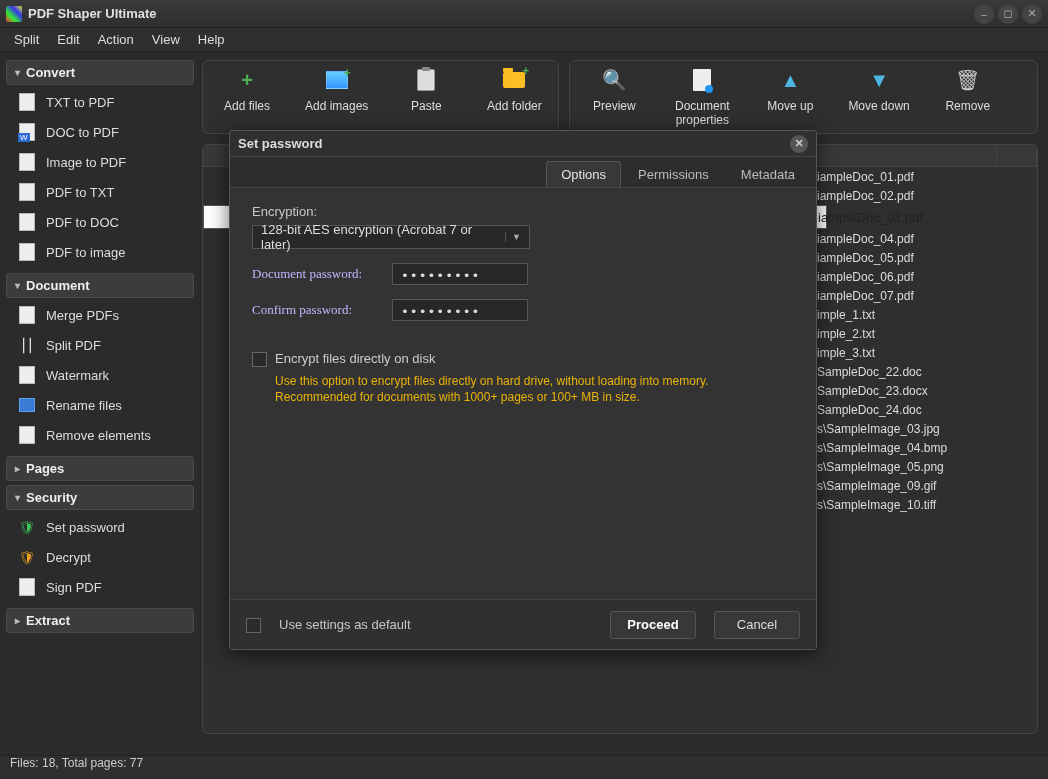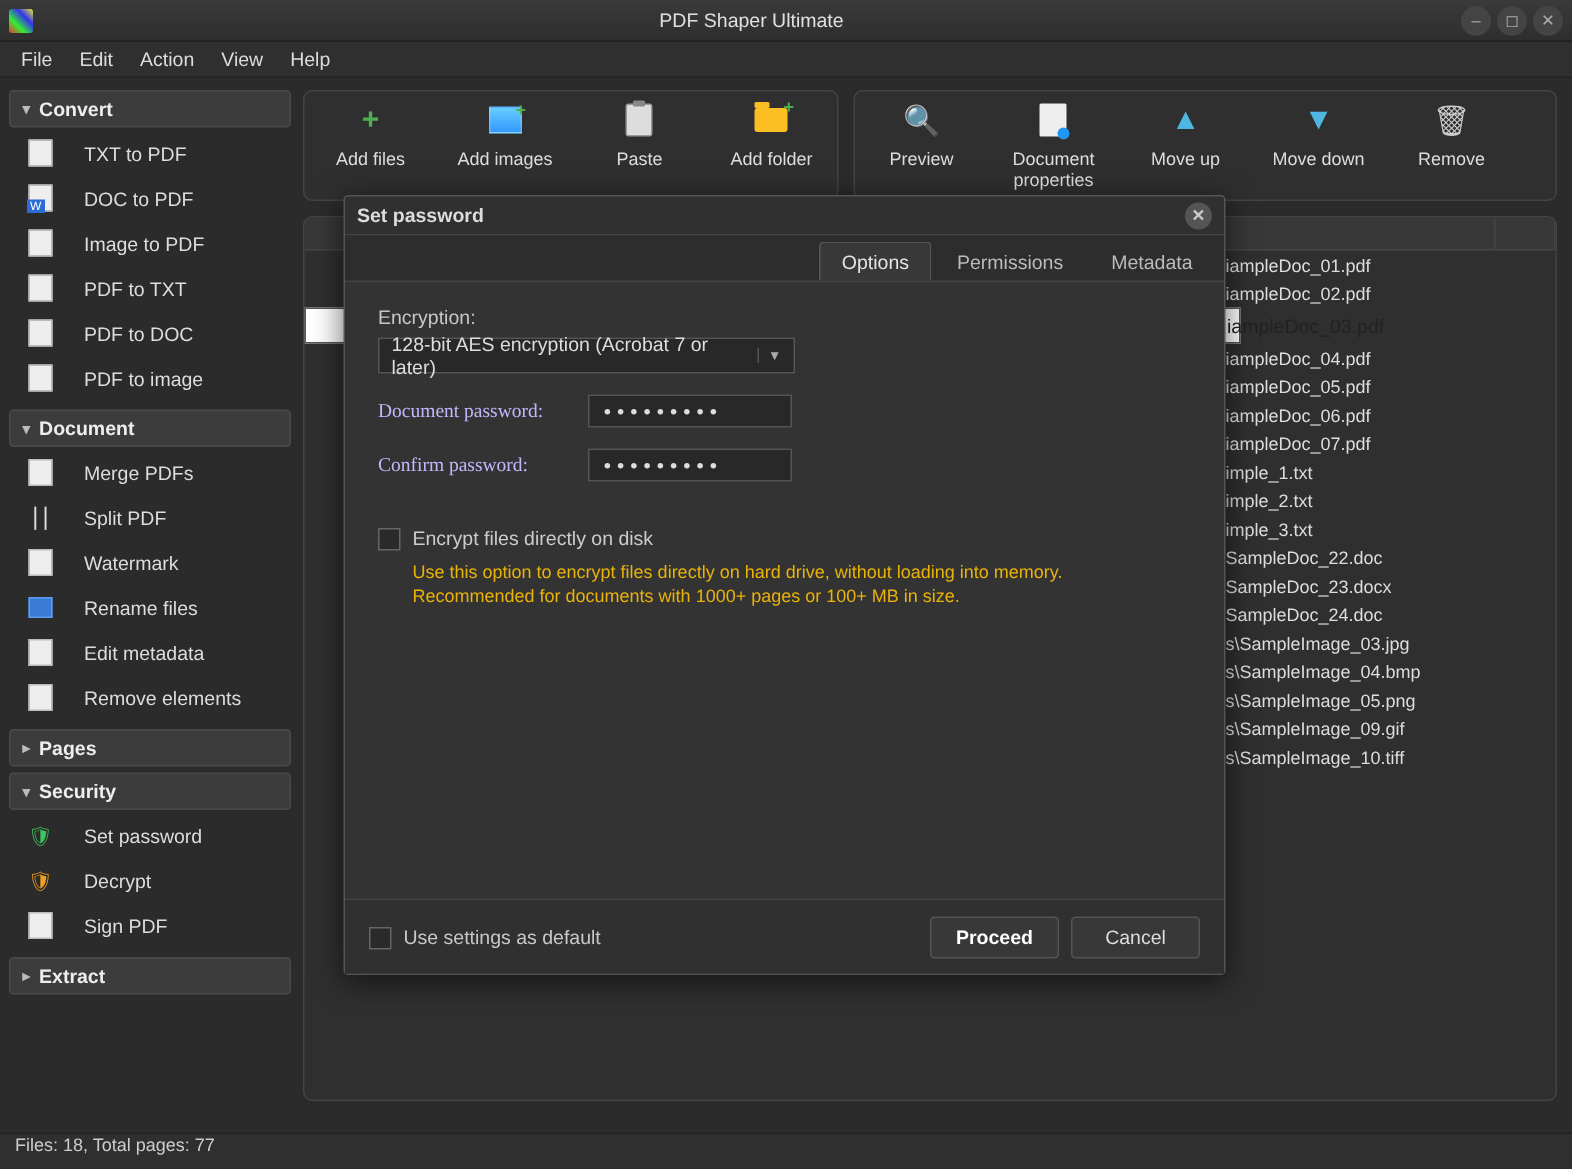--- a/index.html
+++ b/index.html
@@ -1,29 +1,29 @@
 <!DOCTYPE html>
 <html><head>
 <meta charset="utf-8">
 <style>
   * { box-sizing: border-box; margin: 0; padding: 0; font-family: "Segoe UI", Tahoma, sans-serif; }
   body { background: #2b2b2b; color: #c8c8c8; width: 1048px; height: 779px; overflow: hidden; font-size: 13px; }
   .titlebar { height: 28px; background: linear-gradient(#3a3a3a,#2e2e2e); display: flex; align-items: center; padding: 0 6px; border-bottom: 1px solid #1e1e1e; }
   .titlebar .logo { width:16px; height:16px; background: linear-gradient(45deg,#e33,#3e3,#33e,#ee3); border-radius:2px; margin-right:6px; }
-  .titlebar .title { font-weight:400; color:#e0e0e0; flex:1;text-align:center; }
+  .titlebar .title { font-weight:700; color:#e0e0e0; flex:1; }
   .winbtns { display:flex; gap:4px; }
   .winbtn { width:20px; height:20px; border-radius:50%; background:#444; color:#aaa; display:flex; align-items:center; justify-content:center; font-size:11px; cursor:pointer; }
   .menubar { height:24px; display:flex; align-items:center; gap:2px; padding:0 6px; background:#2f2f2f; border-bottom:1px solid #222; }
   .menubar .item { padding:2px 8px; color:#ddd; cursor:pointer; }
   .content { display:flex; height: calc(779px - 28px - 24px - 24px); }
   .sidebar { width:200px; padding:8px 6px; overflow:hidden; }
   .group { margin-bottom:4px; }
   .group-head { background:#3c3c3c; border:1px solid #4a4a4a; border-radius:3px; padding:4px 8px; font-weight:600; color:#eee; display:flex; align-items:center; gap:6px; cursor:pointer; }
   .group-items { padding:2px 0; }
-  .side-item { display:flex; align-items:center; gap:20px; padding:6px 8px 6px 12px; color:#ddd; cursor:pointer; }
+  .side-item { display:flex; align-items:center; gap:10px; padding:6px 8px 6px 12px; color:#ddd; cursor:pointer; }
   .side-item .ic { width:18px; height:18px; display:flex; align-items:center; justify-content:center; font-size:13px; }
   .chev { font-size:10px; color:#bbb; }
   .mainwrap { flex:1; padding:8px 10px 0 2px; position:relative; }
   .toolgroups { display:flex; gap:10px; }
   .toolgroup { border:1px solid #444; border-radius:6px; padding:6px 14px; display:flex; gap:28px; background:#2f2f2f; }
   .toolbtn { display:flex; flex-direction:column; align-items:center; gap:6px; color:#ddd; cursor:pointer; min-width:60px; }
   .toolbtn .tic { width:26px; height:26px; display:flex; align-items:center; justify-content:center; font-size:20px; }
   .toolbtn .lbl { font-size:12px; text-align:center; line-height:14px; }
   .filepanel { margin-top:10px; border:1px solid #444; border-radius:6px; background:#2f2f2f; height:590px; position:relative; overflow:hidden; }
   .filelist-header { height:22px; background:#383838; border-bottom:1px solid #444; display:flex; }
@@ -44,21 +44,21 @@
   .form-row { margin-bottom:14px; display:flex; align-items:center; }
   .form-row label { width:140px; color:#c4b5fd;font-family:Liberation Serif, serif; }
   .sel, .txt { background:#282828; border:1px solid #555; color:#ddd; padding:4px 8px; font-size:13px; }
   .sel { width:278px; height:24px; display:flex; align-items:center; justify-content:space-between; }
   .sel .arr { font-size:9px; color:#aaa; border-left:1px solid #555; padding-left:6px; }
   .txt { width:136px; height:22px; font-family:monospace; letter-spacing:1px; }
   .chk-row { display:flex; align-items:flex-start; gap:8px; margin-top:30px; }
   .chk { width:15px; height:15px; border:1px solid #666; background:#2a2a2a; margin-top:1px; cursor:pointer; }
   .chk-text { color:#ccc; }
   .hint { color:#eab308; font-size:12px; margin:6px 0 0 23px; max-width:480px; line-height:16px; }
-  .dlg-foot { height:50px; border-top:1px solid #444; display:flex; align-items:center; padding:0 16px; gap:8px; background:#303030; }
+  .dlg-foot { height:50px; border-top:1px solid #444; display:flex; align-items:center; padding:0 16px; gap:18px; background:#303030; }
   .dlg-foot .spacer { flex:1; }
   .btn { min-width:86px; height:28px; border:1px solid #555; background:#383838; color:#ddd; border-radius:3px; cursor:pointer; display:flex; align-items:center; justify-content:center; }
   .btn.primary { font-weight:600; color:#fff; }
 
   
   .i-plus { color:#4caf50; font-weight:bold; font-size:22px; }
   .i-img { background:linear-gradient(#6cf,#39f); width:22px; height:18px; border:1px solid #fff3; position:relative; } .i-img:after{content:"+";position:absolute;right:-4px;top:-6px;color:#4caf50;font-weight:bold;font-size:12px;}
   .i-folder { width:22px; height:16px; background:#fbbf24; border-radius:2px; position:relative; } .i-folder:before{content:"";position:absolute;top:-4px;left:0;width:10px;height:4px;background:#fbbf24;border-radius:1px;} .i-folder:after{content:"+";position:absolute;right:-4px;top:-8px;color:#4caf50;font-weight:bold;font-size:12px;}
   .i-paste { width:18px; height:22px; background:#ddd; border:1px solid #999; border-radius:2px; position:relative;} .i-paste:before{content:"";position:absolute;top:-3px;left:4px;width:8px;height:4px;background:#888;border-radius:1px;}
   .i-preview { color:#ddd; font-size:20px; }
@@ -80,21 +80,21 @@
   <div class="logo"></div>
   <div class="title">PDF Shaper Ultimate</div>
   <div class="winbtns">
     <div class="winbtn">–</div>
     <div class="winbtn">◻</div>
     <div class="winbtn">✕</div>
   </div>
 </div>
 
 <div class="menubar">
-  <div class="item">File</div>
+  <div class="item">Split</div>
   <div class="item">Edit</div>
   <div class="item">Action</div>
   <div class="item">View</div>
   <div class="item">Help</div>
 </div>
 
 <div class="content">
 
   <div class="sidebar">
 
@@ -163,26 +163,20 @@
             <span class="ic">
               <span class="sic-page"></span>
             </span>
             <span>Watermark</span>
           </div>
         <div class="side-item">
             <span class="ic">
               <span class="box-blue"></span>
             </span>
             <span>Rename files</span>
-          </div>
-        <div class="side-item">
-            <span class="ic">
-              <span class="sic-page"></span>
-            </span>
-            <span>Edit metadata</span>
           </div>
         <div class="side-item">
             <span class="ic">
               <span class="sic-page"></span>
             </span>
             <span>Remove elements</span>
           </div>
       </div>
     </div>
 

